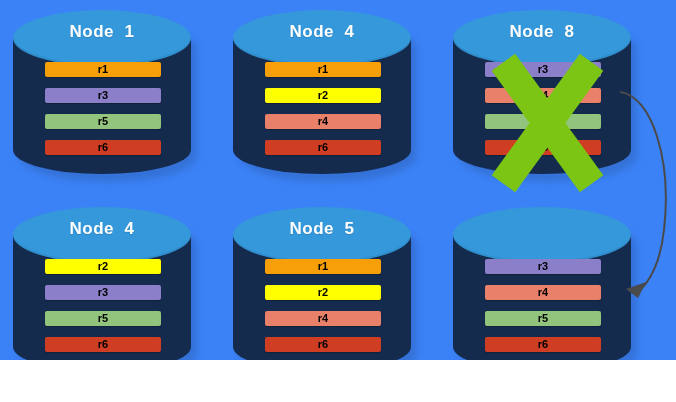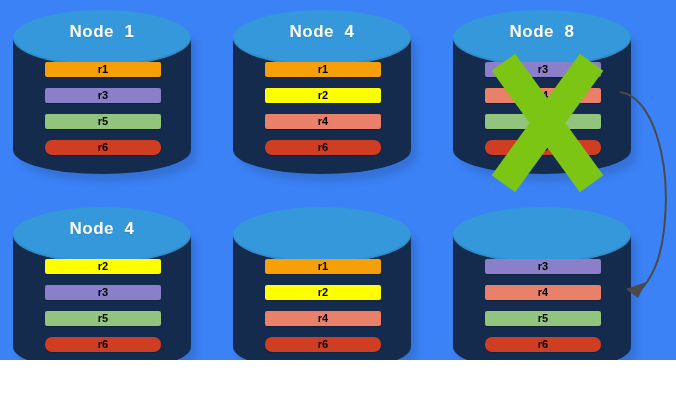--- a/index.html
+++ b/index.html
@@ -79,21 +79,21 @@
     height: 15px;
     margin-bottom: 11px;
     border-radius: 2px;
     color: #000000;
     font-size: 11px;
     font-weight: bold;
     line-height: 15px;
     text-align: center;
     box-shadow: 0 1px 1px rgba(0,0,0,0.25);
   }
-  .bar:last-child { margin-bottom: 0; border-radius: 7px; }
+  .bar:last-child { margin-bottom: 0; }
 
   
   .xmark {
     position: absolute;
     left: 44px;
     top: 44px;
     width: 100px;
     height: 138px;
     pointer-events: none;
   }
@@ -175,20 +175,21 @@
       <div class="bar" style="background: rgb(138, 127, 200);">r3</div>
       <div class="bar" style="background: rgb(146, 196, 125);">r5</div>
       <div class="bar" style="background: rgb(207, 61, 34);">r6</div>
     </div>
   </div>
 
   <div class="node" style="left:233px; top:207px;">
     <div class="cyl-shadow"></div>
     <div class="cyl-body"></div>
     <div class="cyl-top"></div>
+    <div class="cyl-label">Node  5</div>
     <div class="bars">
       <div class="bar" style="background: rgb(247, 159, 9);">r1</div>
       <div class="bar" style="background: rgb(255, 255, 0);">r2</div>
       <div class="bar" style="background: rgb(232, 128, 106);">r4</div>
       <div class="bar" style="background: rgb(207, 61, 34);">r6</div>
     </div>
   </div>
 
   <div class="node" style="left:453px; top:207px;">
     <div class="cyl-shadow"></div>

